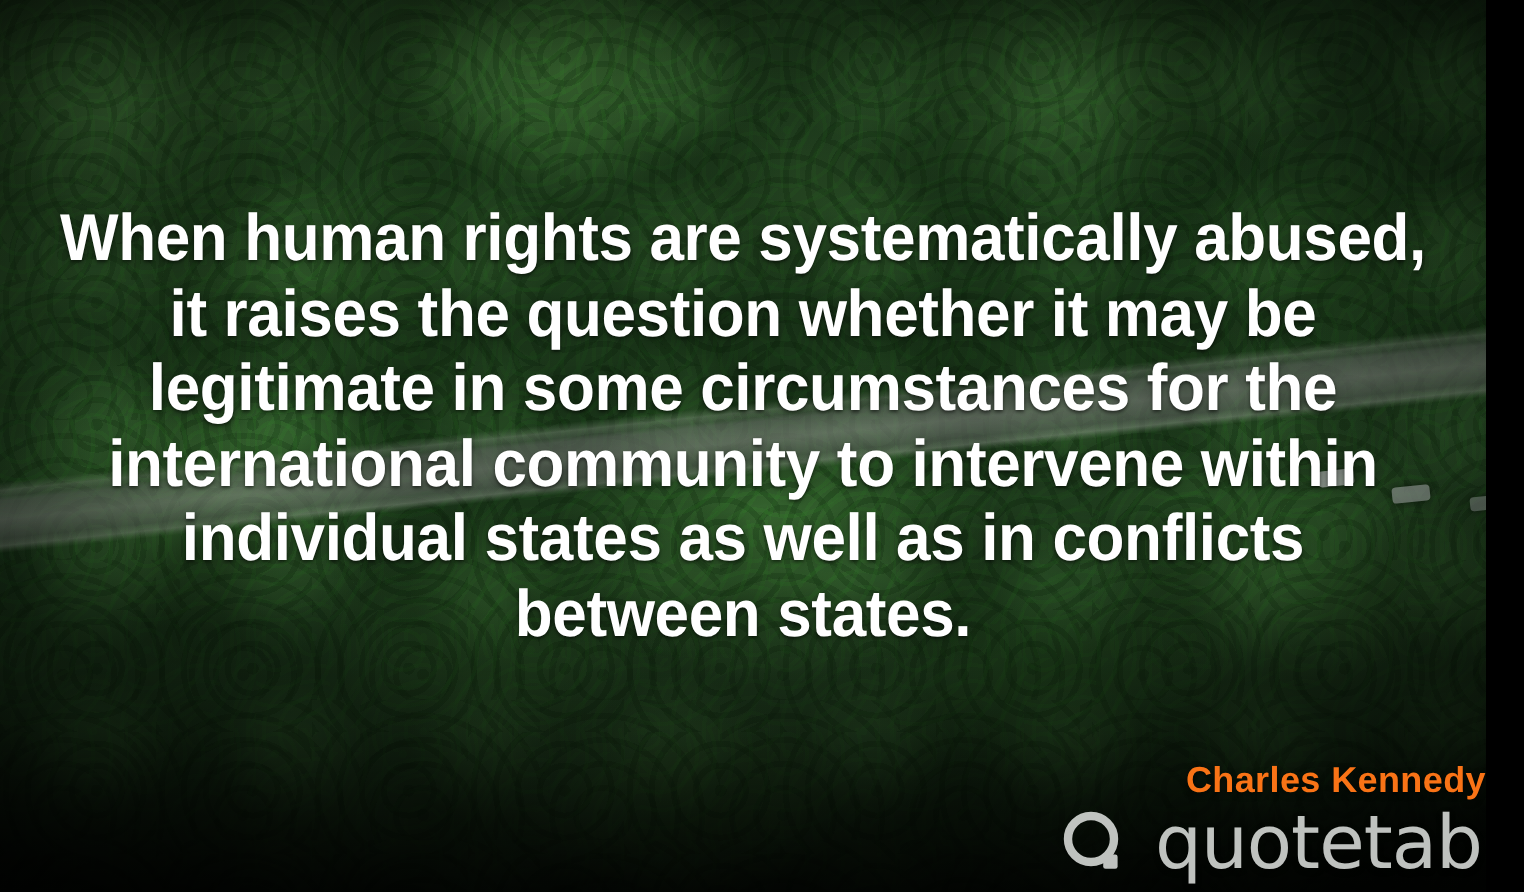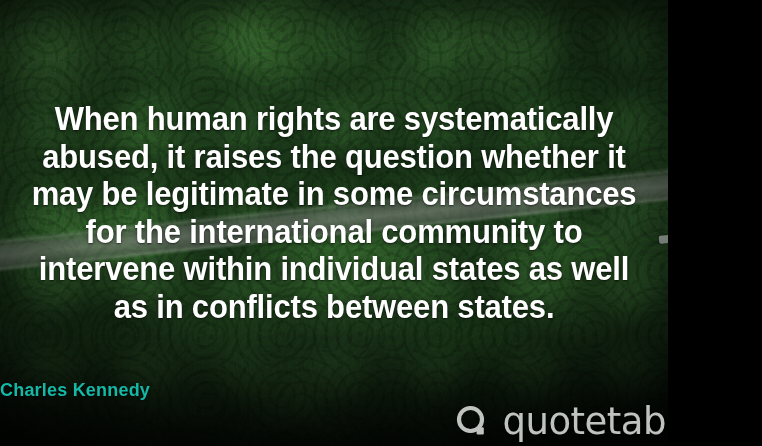--- a/index.html
+++ b/index.html
@@ -7,21 +7,21 @@
     margin: 0;
     padding: 0;
     background: #000;
   }
   body {
     font-family: "Liberation Sans", sans-serif;
   }
 
   #quote-card {
     position: relative;
-    width: 668px;
+    width: 743px;
     height: 446px;
     overflow: hidden;
     background-color: #1d3a1c;
     user-select: none;
   }
 
   
   .bg-layer {
     position: absolute;
     inset: 0;
@@ -149,22 +149,22 @@
       0 0 10px rgba(0,0,0,0.35);
     transform: scaleX(0.94);
     transform-origin: 50% 0;
   }
 
   #author-name {
     position: absolute;
     left: 0;
     right: 0;
     top: 380px;
-    text-align: left;
-    color: #14b8a6;
+    text-align: right;
+    color: #f97316;
     font-family: "Liberation Sans", sans-serif;
     font-weight: 700;
     font-size: 18px;
     letter-spacing: 0.2px;
     text-shadow: 0 1px 3px rgba(0,0,0,0.6);
   }
 
   
   #brand-logo {
     position: absolute;

